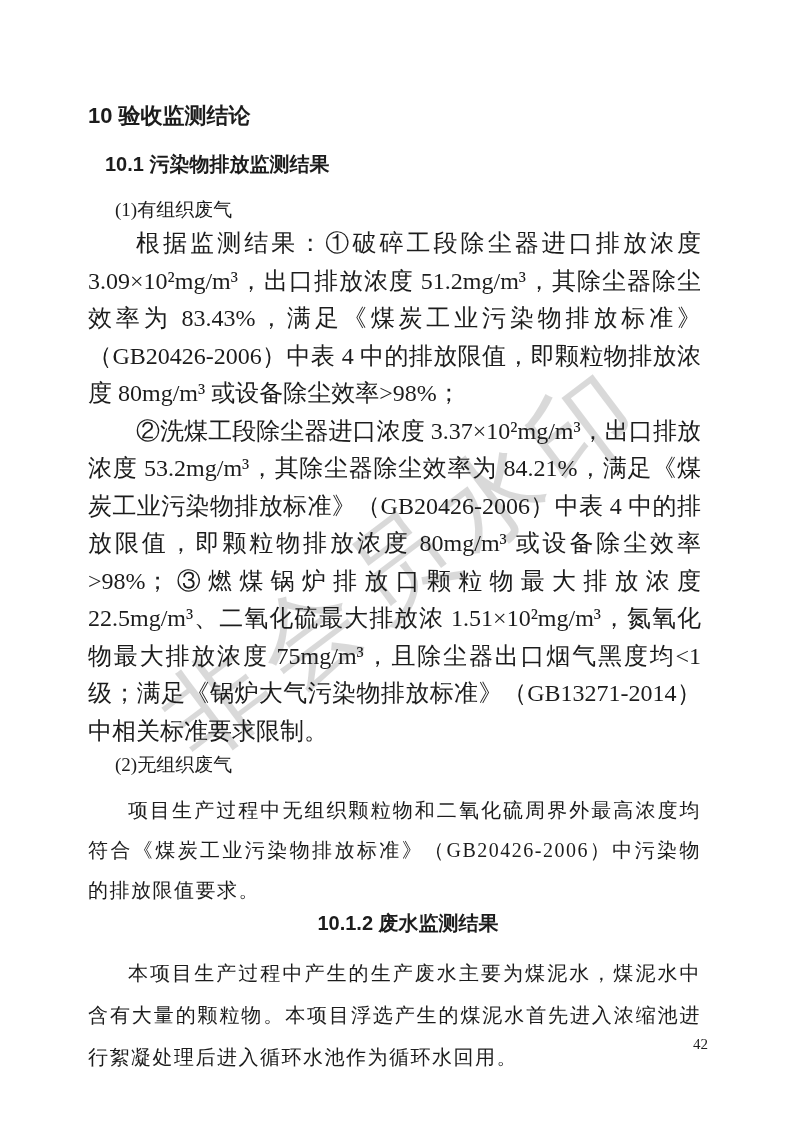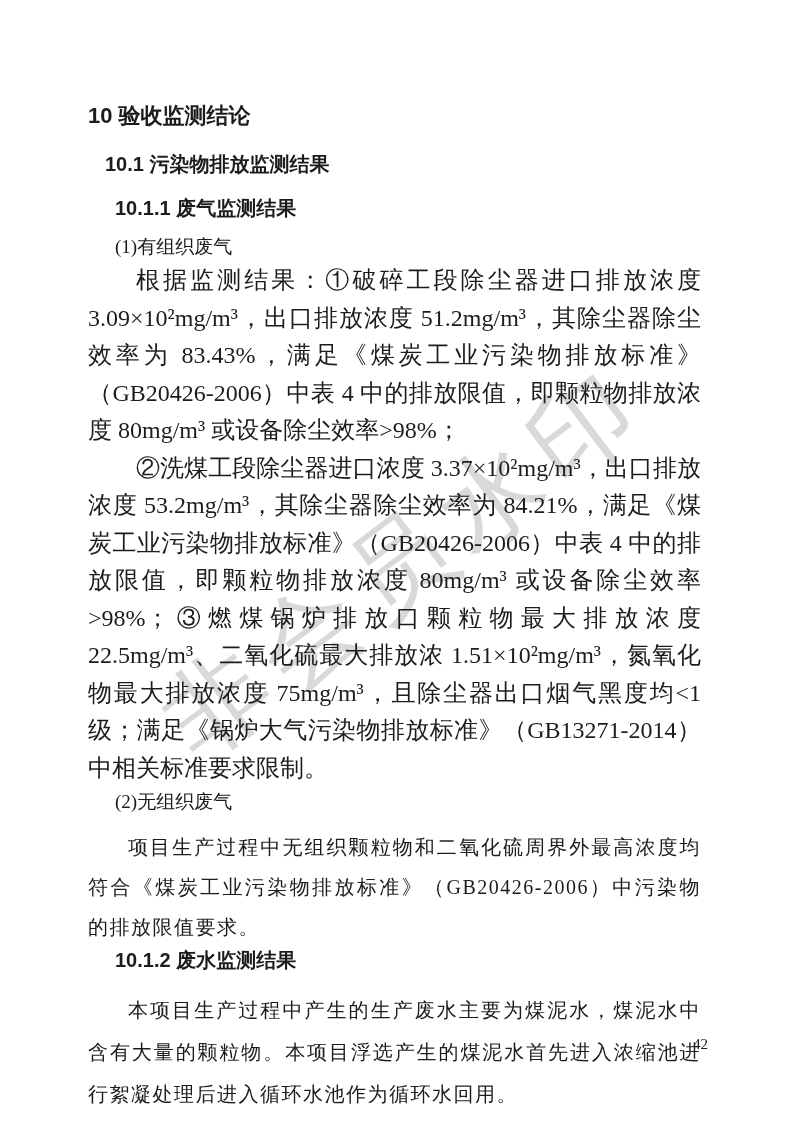--- a/index.html
+++ b/index.html
@@ -58,20 +58,21 @@
   }
   .h3 {
     font-family: "Liberation Sans", "DejaVu Sans", sans-serif;
     font-weight: bold;
     font-size: 20px;
     line-height: 26px;
     margin: 0 0 11px 27px;
   }
   .h3-late {
     margin-bottom: 16px;
+    text-align: center;
   }
   .sub {
     font-size: 19px;
     line-height: 30px;
     margin: 0 0 0 27px;
   }
   .sub-spaced {
     margin-bottom: 10px;
   }
   .para {
@@ -104,21 +105,20 @@
 <div class="page">
 
   <div class="watermark">非会员水印</div>
 
   <div class="content">
 
     <div class="h1">10 验收监测结论</div>
 
     <div class="h2">10.1 污染物排放监测结果</div>
 
-    <div class="h3">10.1.1 废气监测结果</div>
 
     <div class="sub">(1)有组织废气</div>
 
     <p class="para">根据监测结果：①破碎工段除尘器进口排放浓度 3.09×10²mg/m³，出口排放浓度 51.2mg/m³，其除尘器除尘效率为 83.43%，满足《煤炭工业污染物排放标准》（GB20426-2006）中表 4 中的排放限值，即颗粒物排放浓度 80mg/m³ 或设备除尘效率&gt;98%；</p>
 
     <p class="para">②洗煤工段除尘器进口浓度 3.37×10²mg/m³，出口排放浓度 53.2mg/m³，其除尘器除尘效率为 84.21%，满足《煤炭工业污染物排放标准》（GB20426-2006）中表 4 中的排放限值，即颗粒物排放浓度 80mg/m³ 或设备除尘效率&gt;98%；③燃煤锅炉排放口颗粒物最大排放浓度 22.5mg/m³、二氧化硫最大排放浓 1.51×10²mg/m³，氮氧化物最大排放浓度 75mg/m³，且除尘器出口烟气黑度均&lt;1 级；满足《锅炉大气污染物排放标准》（GB13271-2014）中相关标准要求限制。</p>
 
     <div class="sub sub-spaced">(2)无组织废气</div>
 
     <p class="para para-wide">项目生产过程中无组织颗粒物和二氧化硫周界外最高浓度均符合《煤炭工业污染物排放标准》（GB20426-2006）中污染物的排放限值要求。</p>

